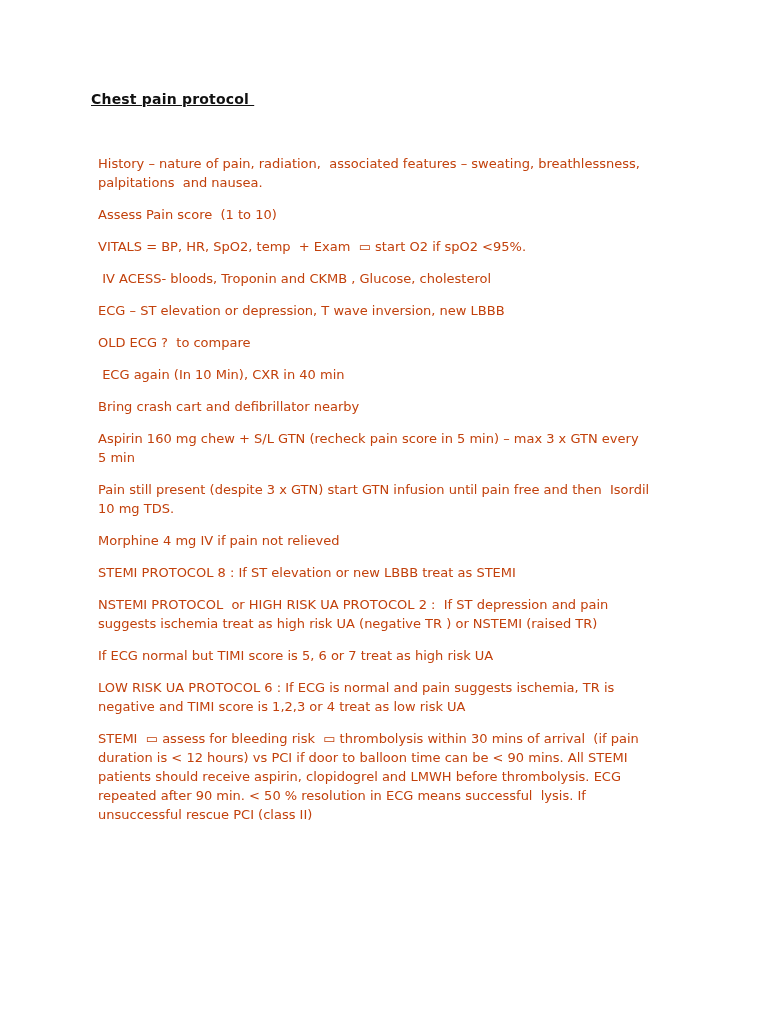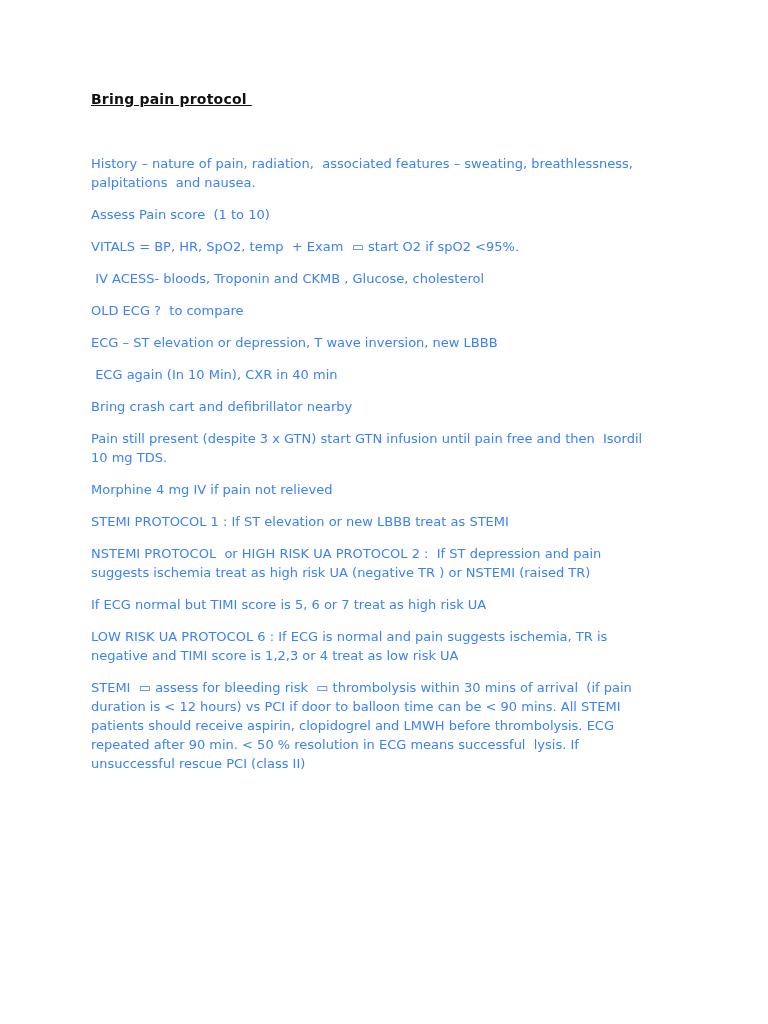--- a/index.html
+++ b/index.html
@@ -26,45 +26,47 @@
     line-height: 19px;
     color: #111111;
     text-decoration: underline;
     white-space: pre-wrap;
     margin: 0 0 45px 0;
     letter-spacing: 0.2px;
   }
   .para {
     font-size: 13px;
     line-height: 19px;
-    color: #3b82f6;
+    color: #c2410c;
     white-space: pre-wrap;
-    margin: 0 0 13px 0;
+    margin: 0 0 13px 7px;
     max-width: 637px;
   }
 </style>
 </head>
 <body>
 
 <div class="doc-page">
-  <h1 class="doc-title">Bring pain protocol </h1>
+  <h1 class="doc-title">Chest pain protocol </h1>
   <div>
       <p class="para">History – nature of pain, radiation,  associated features – sweating, breathlessness,
 palpitations  and nausea.</p>
       <p class="para">Assess Pain score  (1 to 10)</p>
       <p class="para">VITALS = BP, HR, SpO2, temp  + Exam  ▭ start O2 if spO2 &lt;95%.</p>
       <p class="para"> IV ACESS- bloods, Troponin and CKMB , Glucose, cholesterol</p>
+      <p class="para">ECG – ST elevation or depression, T wave inversion, new LBBB</p>
       <p class="para">OLD ECG ?  to compare</p>
-      <p class="para">ECG – ST elevation or depression, T wave inversion, new LBBB</p>
       <p class="para"> ECG again (In 10 Min), CXR in 40 min</p>
       <p class="para">Bring crash cart and defibrillator nearby</p>
+      <p class="para">Aspirin 160 mg chew + S/L GTN (recheck pain score in 5 min) – max 3 x GTN every
+5 min</p>
       <p class="para">Pain still present (despite 3 x GTN) start GTN infusion until pain free and then  Isordil
 10 mg TDS.</p>
       <p class="para">Morphine 4 mg IV if pain not relieved</p>
-      <p class="para">STEMI PROTOCOL 1 : If ST elevation or new LBBB treat as STEMI</p>
+      <p class="para">STEMI PROTOCOL 8 : If ST elevation or new LBBB treat as STEMI</p>
       <p class="para">NSTEMI PROTOCOL  or HIGH RISK UA PROTOCOL 2 :  If ST depression and pain
 suggests ischemia treat as high risk UA (negative TR ) or NSTEMI (raised TR)</p>
       <p class="para">If ECG normal but TIMI score is 5, 6 or 7 treat as high risk UA</p>
       <p class="para">LOW RISK UA PROTOCOL 6 : If ECG is normal and pain suggests ischemia, TR is
 negative and TIMI score is 1,2,3 or 4 treat as low risk UA</p>
       <p class="para">STEMI  ▭ assess for bleeding risk  ▭ thrombolysis within 30 mins of arrival  (if pain
 duration is &lt; 12 hours) vs PCI if door to balloon time can be &lt; 90 mins. All STEMI
 patients should receive aspirin, clopidogrel and LMWH before thrombolysis. ECG
 repeated after 90 min. &lt; 50 % resolution in ECG means successful  lysis. If
 unsuccessful rescue PCI (class II)</p>

